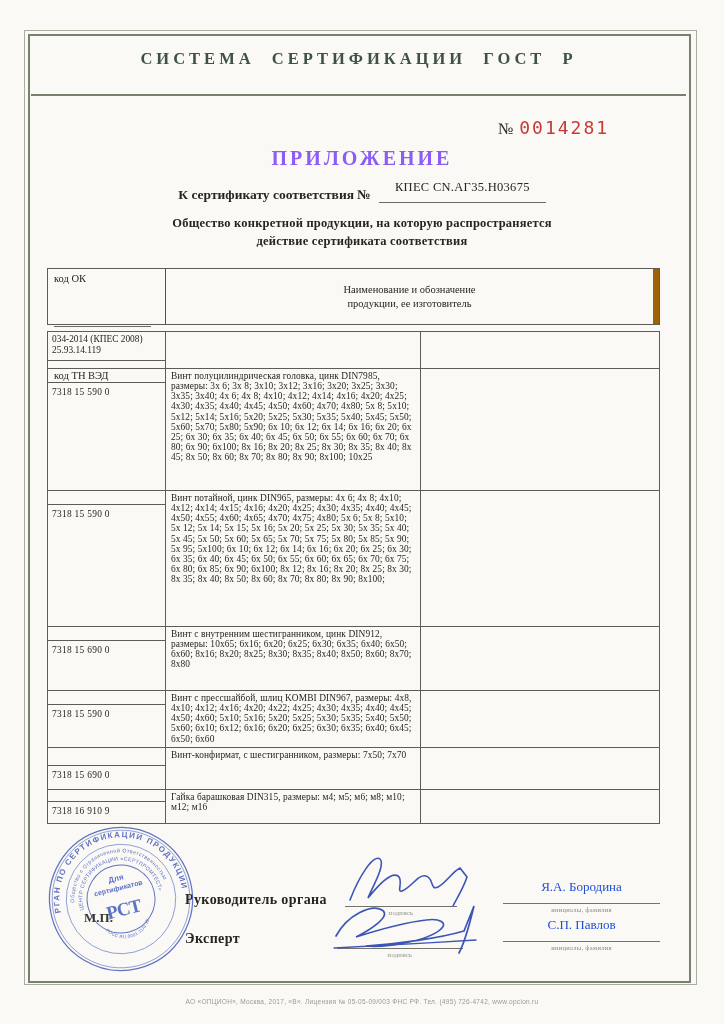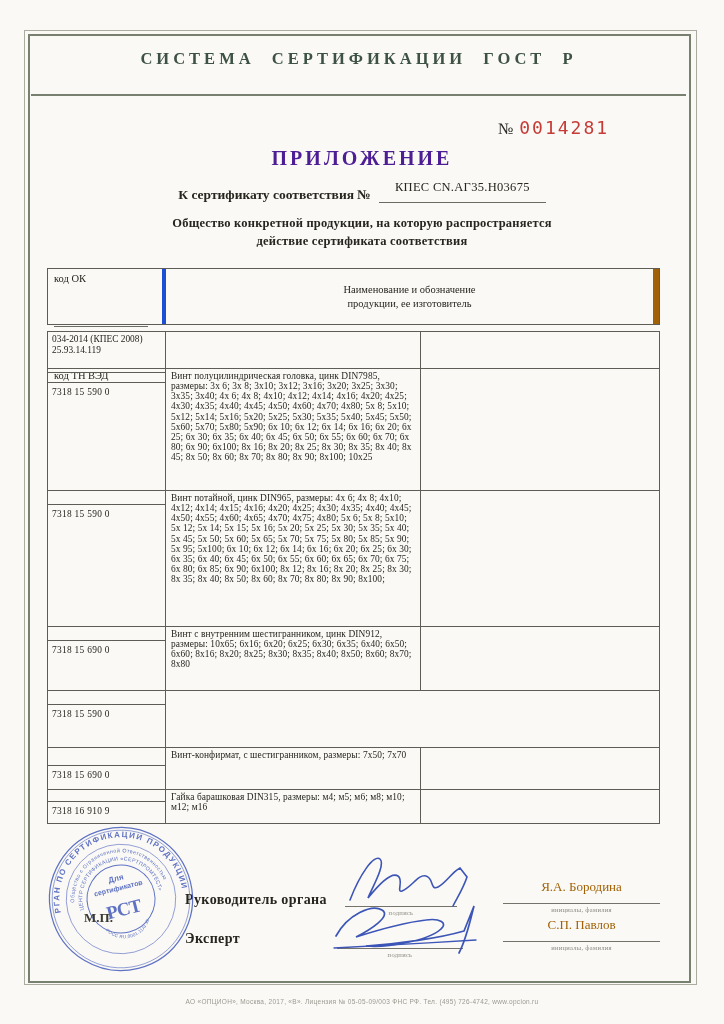--- a/index.html
+++ b/index.html
@@ -15,57 +15,57 @@
   .masthead{position:absolute;left:31px;top:37px;width:655px;height:59px;border-bottom:2px solid #78806f;
     text-align:center;padding-top:12px;box-sizing:border-box;}
   .mh1{font-size:16.5px;font-weight:700;letter-spacing:4px;word-spacing:9px;color:#3d5144;margin-bottom:7px;}
   .mh2{font-size:13px;font-weight:700;letter-spacing:0.4px;color:#2e3f66;}
   
   .blank-no{position:absolute;left:498px;top:117px;white-space:nowrap;}
   .blank-no .sign{font-size:16px;color:#2a2a24;margin-right:6px;}
   .blank-no .val{font-family:"DejaVu Sans Mono","Liberation Mono",monospace;font-size:18px;letter-spacing:2px;color:#c63b36;}
   
   .doc-title{position:absolute;left:0;top:147px;width:724px;text-align:center;
-    font-size:20px;font-weight:700;letter-spacing:3px;color:#4c1d95;}
+    font-size:20px;font-weight:700;letter-spacing:3px;color:#8b5cf6;}
   .cert-line{position:absolute;left:0;top:181px;width:724px;text-align:center;}
   .cert-label{font-size:13.5px;font-weight:700;}
   .cert-wrap{display:inline-block;border-bottom:1px solid #6b6b62;padding:0 16px 3px;margin-left:8px;vertical-align:bottom;}
   .cert-val{font-size:12.5px;position:relative;top:-4px;letter-spacing:0.3px;}
   .purpose{position:absolute;left:0;width:724px;text-align:center;font-size:12.5px;font-weight:700;letter-spacing:0.2px;}
   .p1{top:216px;} .p2{top:234px;}
   
   .tbl{position:absolute;left:47px;top:268px;width:613px;font-size:10.5px;}
   .thead{display:flex;border:1px solid #5c5e56;height:57px;box-sizing:border-box;background:transparent;}
   .hc{box-sizing:border-box;}
-  .hc1{width:118px;border-right:4px solid #1d4ed8;padding:4px 6px 2px;display:flex;flex-direction:column;gap:36px;}
+  .hc1{width:118px;border-right:1px solid #1d4ed8;padding:4px 6px 2px;display:flex;flex-direction:column;gap:36px;}
   .hc1-line{height:0;border-bottom:1px solid #6b6d63;margin:6px 0 7px;width:92%;}
   .hc2{flex:1;border-right:6px solid #a16207;display:flex;align-items:center;justify-content:center;text-align:center;white-space:pre-line;line-height:1.25;}
   .hc3{width:238px;display:flex;align-items:center;justify-content:center;text-align:center;white-space:pre-line;line-height:1.25;}
   .tbody{margin-top:6px;border:1px solid #5c5e56;}
   .trow{display:flex;}
   .trow + .trow{border-top:1px solid #5c5e56;}
   .ccode{width:118px;border-right:1px solid #5c5e56;box-sizing:border-box;display:flex;flex-direction:column;font-size:9.4px;}
   .code-spacer{height:13px;border-bottom:1px solid #5c5e56;}
   .code-spacer.tall{height:17px;} .code-spacer.short{height:11px;}
   .code-text{padding:4px 4px 2px;letter-spacing:0.3px;}
-  .class-block{border-bottom:1px solid #5c5e56;padding:2px 4px 15px;line-height:1.2;}
+  .class-block{border-bottom:1px solid #5c5e56;padding:2px 4px 3px;line-height:1.2;}
   .cdesc{flex:1;border-right:1px solid #5c5e56;box-sizing:border-box;padding:2px 5px 2px;font-size:9.4px;line-height:1.08;letter-spacing:0.1px;}
   .cdoc{width:238px;box-sizing:border-box;}
   .row-classifier{height:36px;} .row-1{min-height:121px;} .row-2{min-height:135px;}
   .row-3{min-height:63px;} .row-4{min-height:56px;} .row-5{min-height:41px;} .row-6{min-height:33px;}
   
   .role{position:absolute;left:185px;font-size:14px;font-weight:700;letter-spacing:0.4px;}
   .role-head{top:892px;} .role-expert{top:931px;}
   .sigline{position:absolute;border-bottom:1px solid #73736a;}
   .sl1{left:345px;top:906px;width:112px;} .sl2{left:337px;top:948px;width:126px;}
   .nl1{left:503px;top:903px;width:157px;} .nl2{left:503px;top:941px;width:157px;}
   .caption{position:absolute;font-size:6.5px;color:#8b8b83;text-align:center;letter-spacing:0.3px;}
   .cap-s1{left:345px;top:909px;width:112px;} .cap-s2{left:337px;top:951px;width:126px;}
   .cap-n1{left:503px;top:906px;width:157px;} .cap-n2{left:503px;top:944px;width:157px;}
-  .name{position:absolute;left:503px;width:157px;text-align:center;font-size:13px;color:#a16207;}
+  .name{position:absolute;left:503px;width:157px;text-align:center;font-size:13px;color:#1d4ed8;}
   .name1{top:879px;} .name2{top:917px;}
   .mp{position:absolute;left:84px;top:910px;font-size:13px;font-weight:700;color:#3a3a33;z-index:3;}
   
   .stamp{position:absolute;left:46px;top:824px;transform:rotate(-14deg);opacity:0.88;z-index:2;}
   .sig{position:absolute;z-index:4;}
   .sig1{left:340px;top:846px;} .sig2{left:328px;top:896px;}
   
   .print-footer{position:absolute;left:0;top:998px;width:724px;text-align:center;
     font-family:"Liberation Sans","DejaVu Sans",sans-serif;font-size:6.5px;color:#9a9a92;letter-spacing:0.3px;}
 </style>
@@ -142,20 +142,21 @@
         </div>
         <div class="cdesc">Винт с внутренним шестигранником, цинк DIN912, размеры: 10х65; 6х16; 6х20; 6х25; 6х30; 6х35; 6х40; 6х50; 6х60; 8х16; 8х20; 8х25; 8х30; 8х35; 8х40; 8х50; 8х60; 8х70; 8х80</div>
         <div class="cdoc"></div>
       </div>
 
       <div class="trow row-4">
         <div class="ccode">
           <div class="code-spacer"></div>
           <div class="code-text">7318 15 590 0</div>
         </div>
+        <div class="cdesc">Винт с прессшайбой, шлиц KOMBI DIN967, размеры: 4х8, 4х10; 4х12; 4х16; 4х20; 4х22; 4х25; 4х30; 4х35; 4х40; 4х45; 4х50; 4х60; 5х10; 5х16; 5х20; 5х25; 5х30; 5х35; 5х40; 5х50; 5х60; 6х10; 6х12; 6х16; 6х20; 6х25; 6х30; 6х35; 6х40; 6х45; 6х50; 6х60</div>
         <div class="cdoc"></div>
       </div>
 
       <div class="trow row-5">
         <div class="ccode">
           <div class="code-spacer tall"></div>
           <div class="code-text">7318 15 690 0</div>
         </div>
         <div class="cdesc">Винт-конфирмат, с шестигранником, размеры: 7х50; 7х70</div>
         <div class="cdoc"></div>

